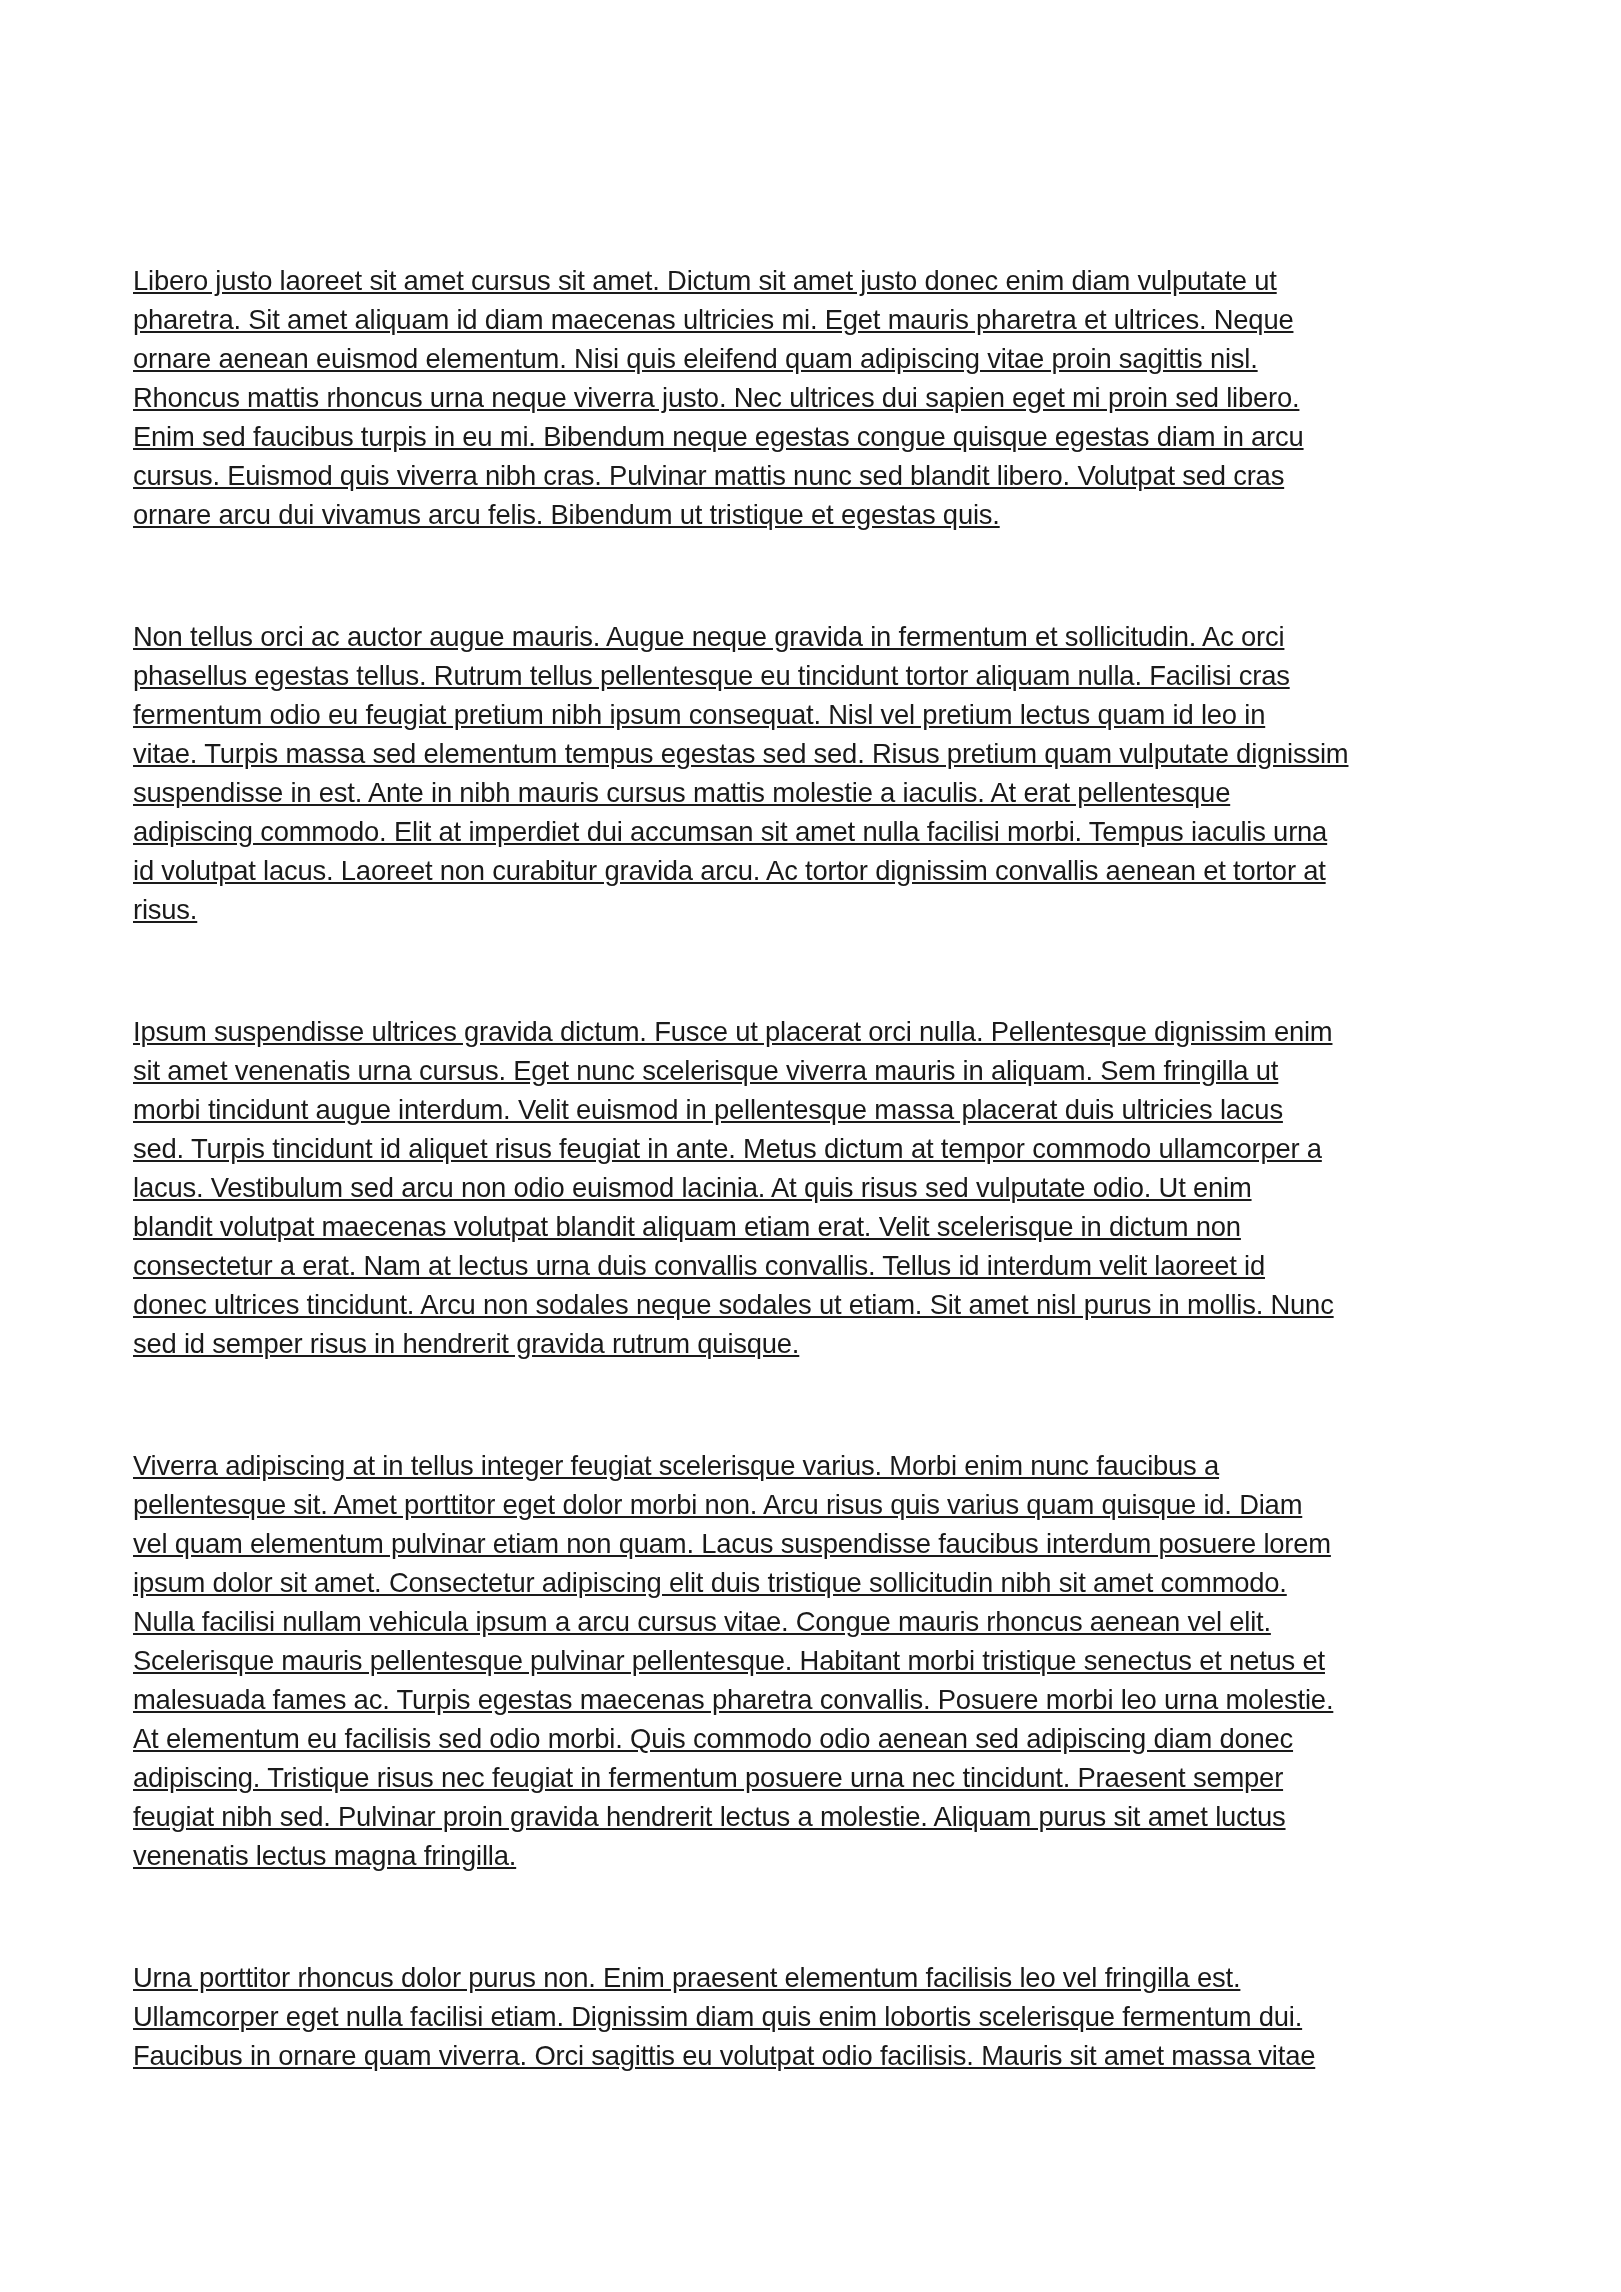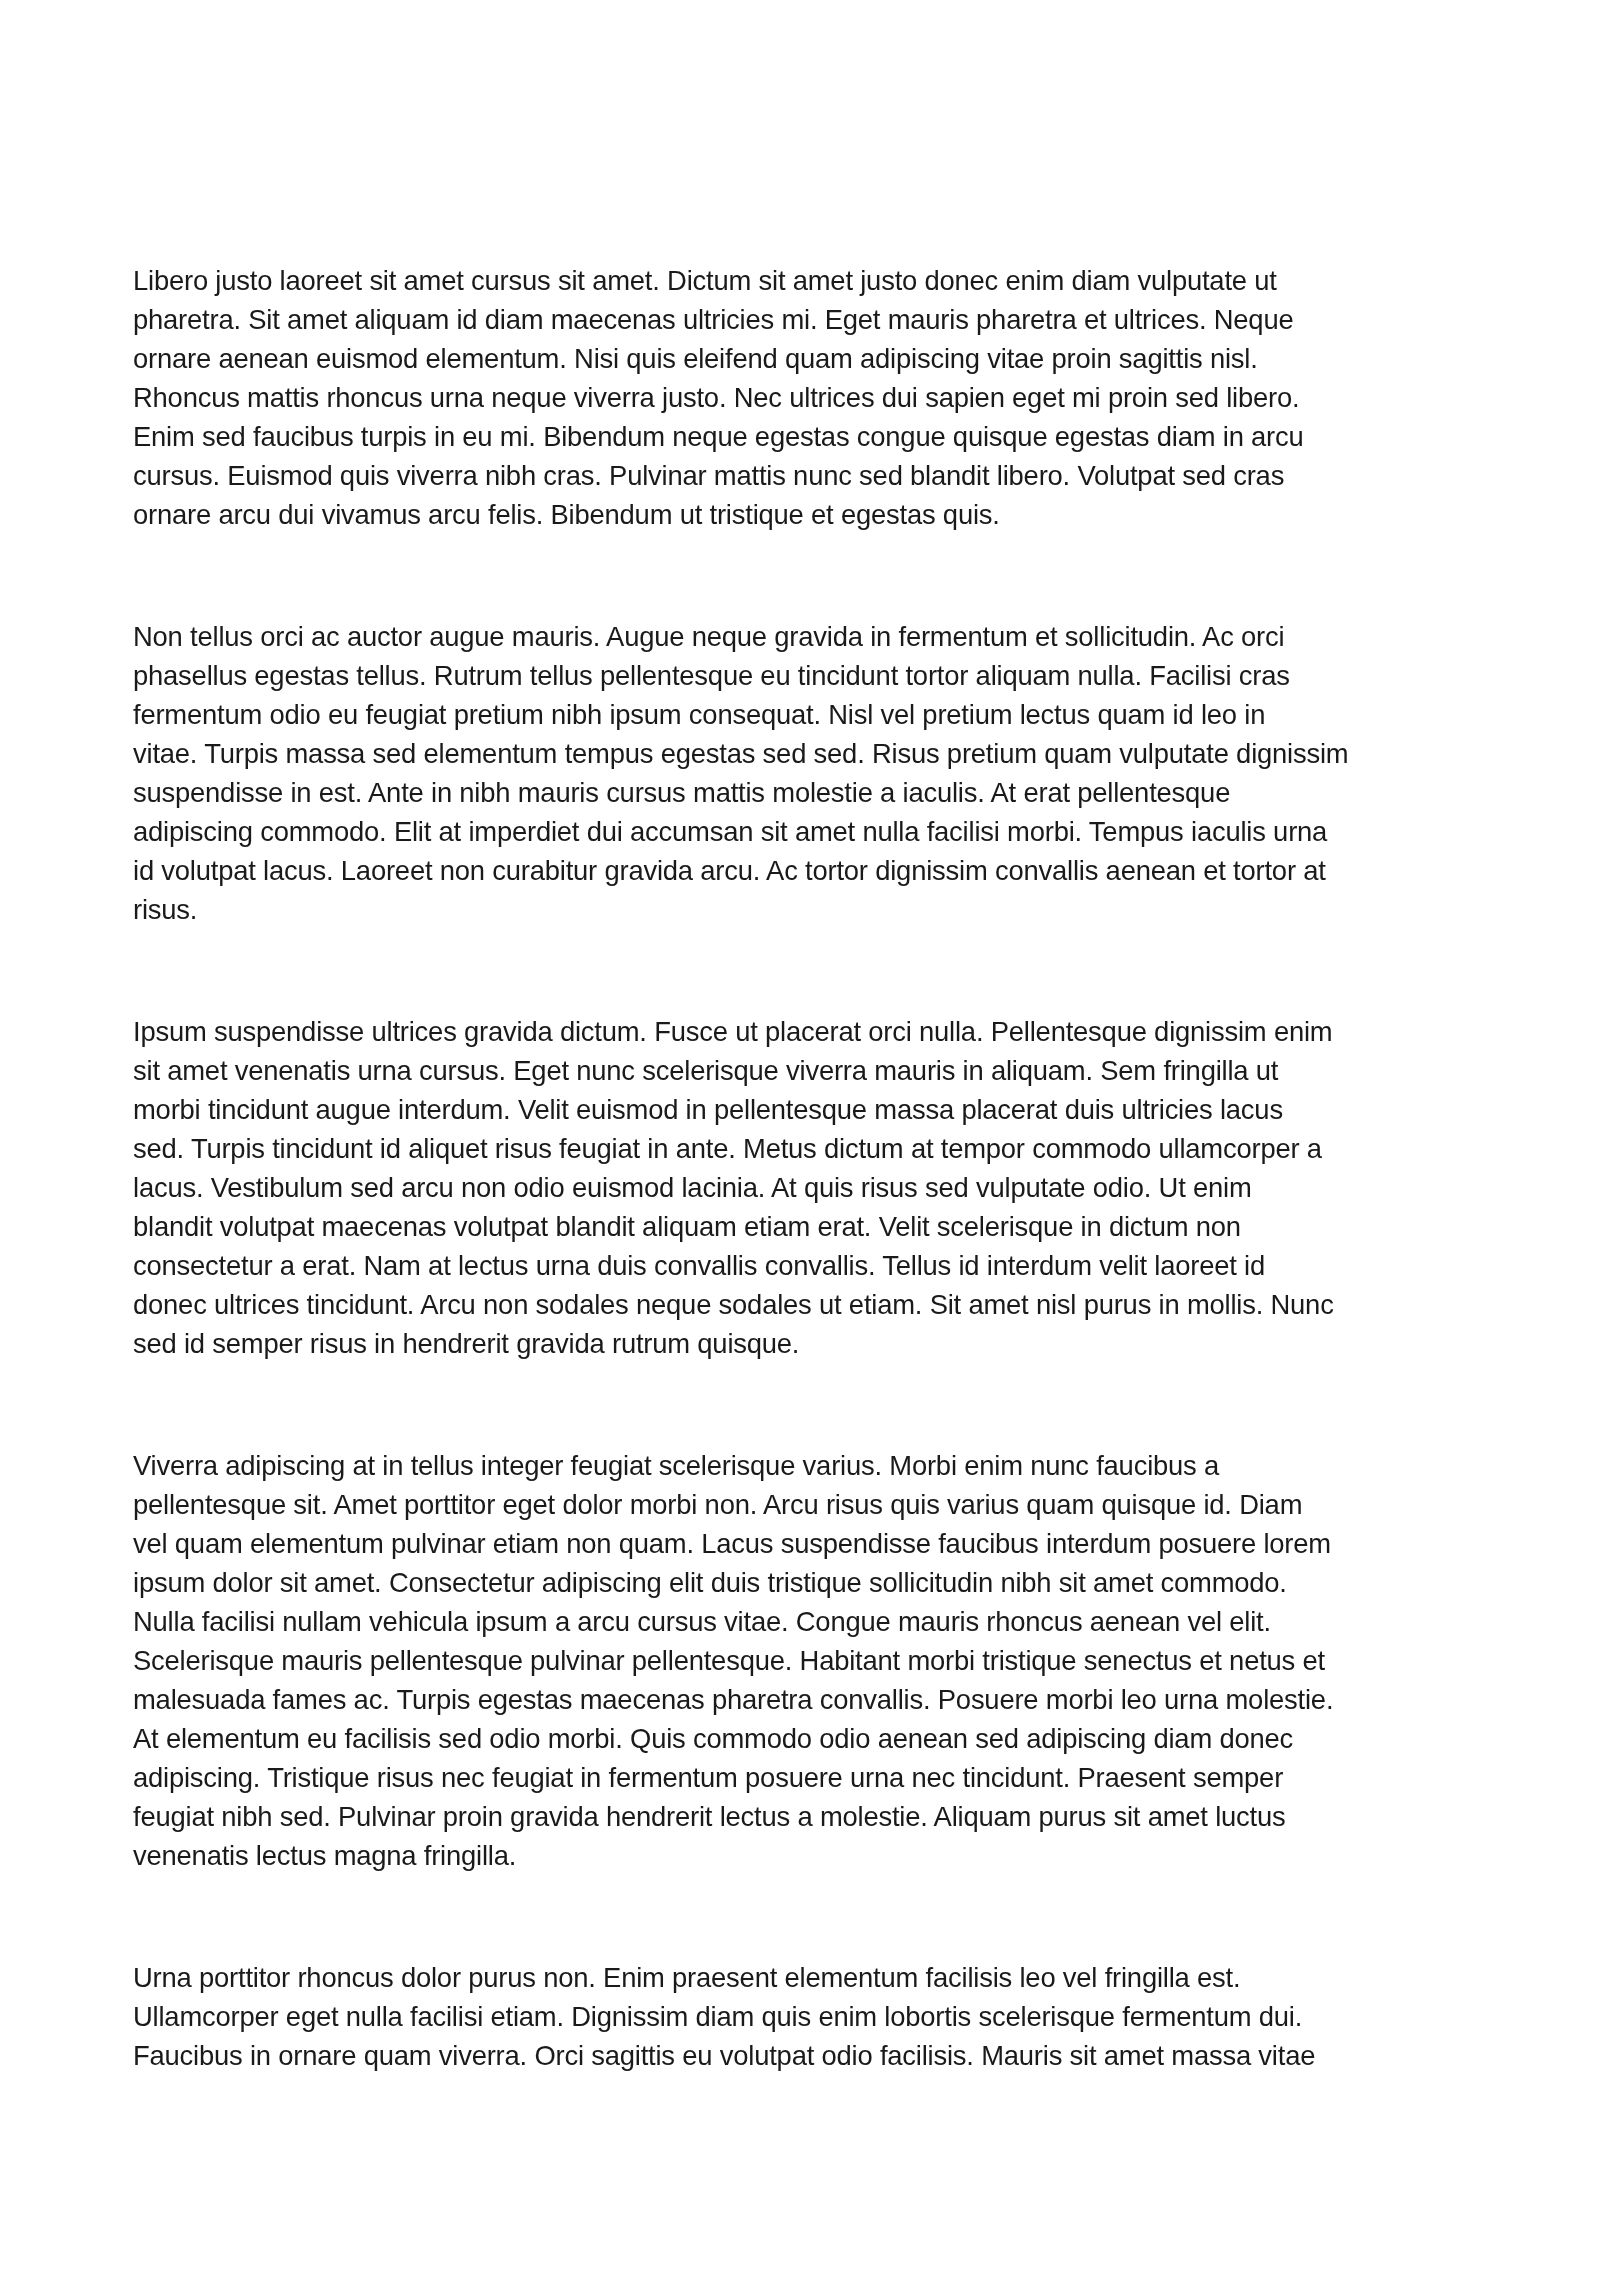--- a/index.html
+++ b/index.html
@@ -25,20 +25,21 @@
   .text-body {
     position: absolute;
     left: 133px;
     top: 261px;
     width: 1441px;
     font-family: "Liberation Sans", sans-serif;
     font-size: 27.4px;
     line-height: 39px;
     color: var(--text-color);
     letter-spacing: -0.2px;
+    text-decoration: underline;
   }
   .para {
     margin: 0 0 83px 0;
     white-space: pre;     
   }
   .para:last-child {
     margin-bottom: 0;
   }
 </style>
 </head>

